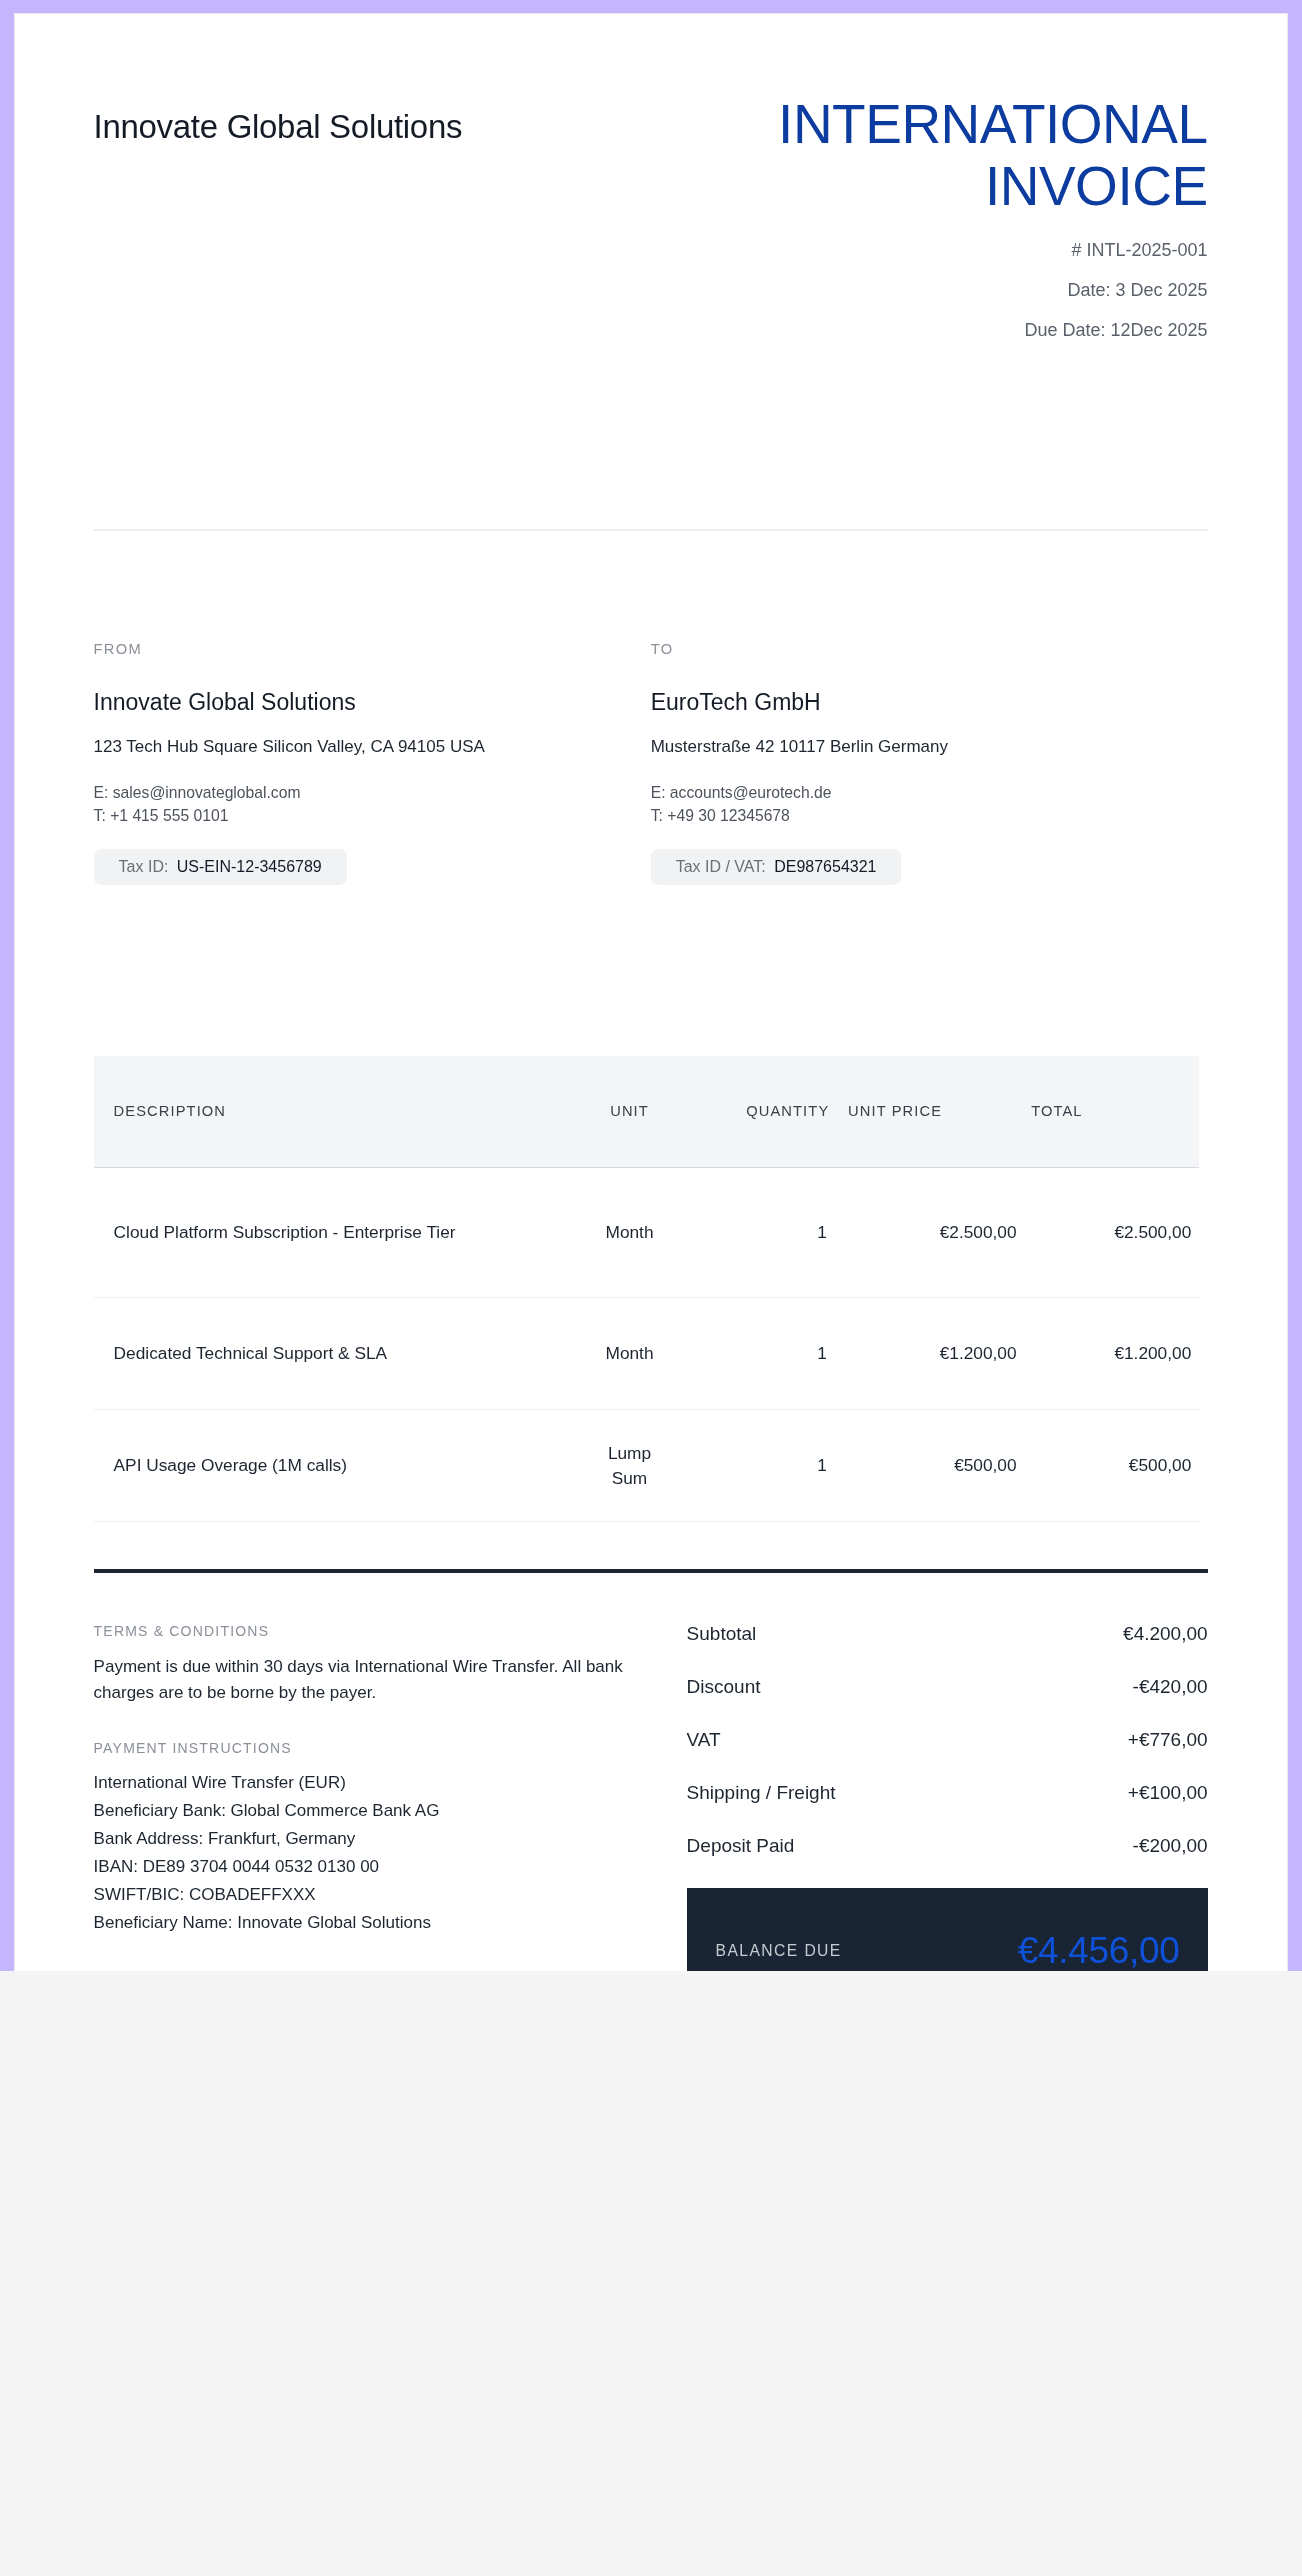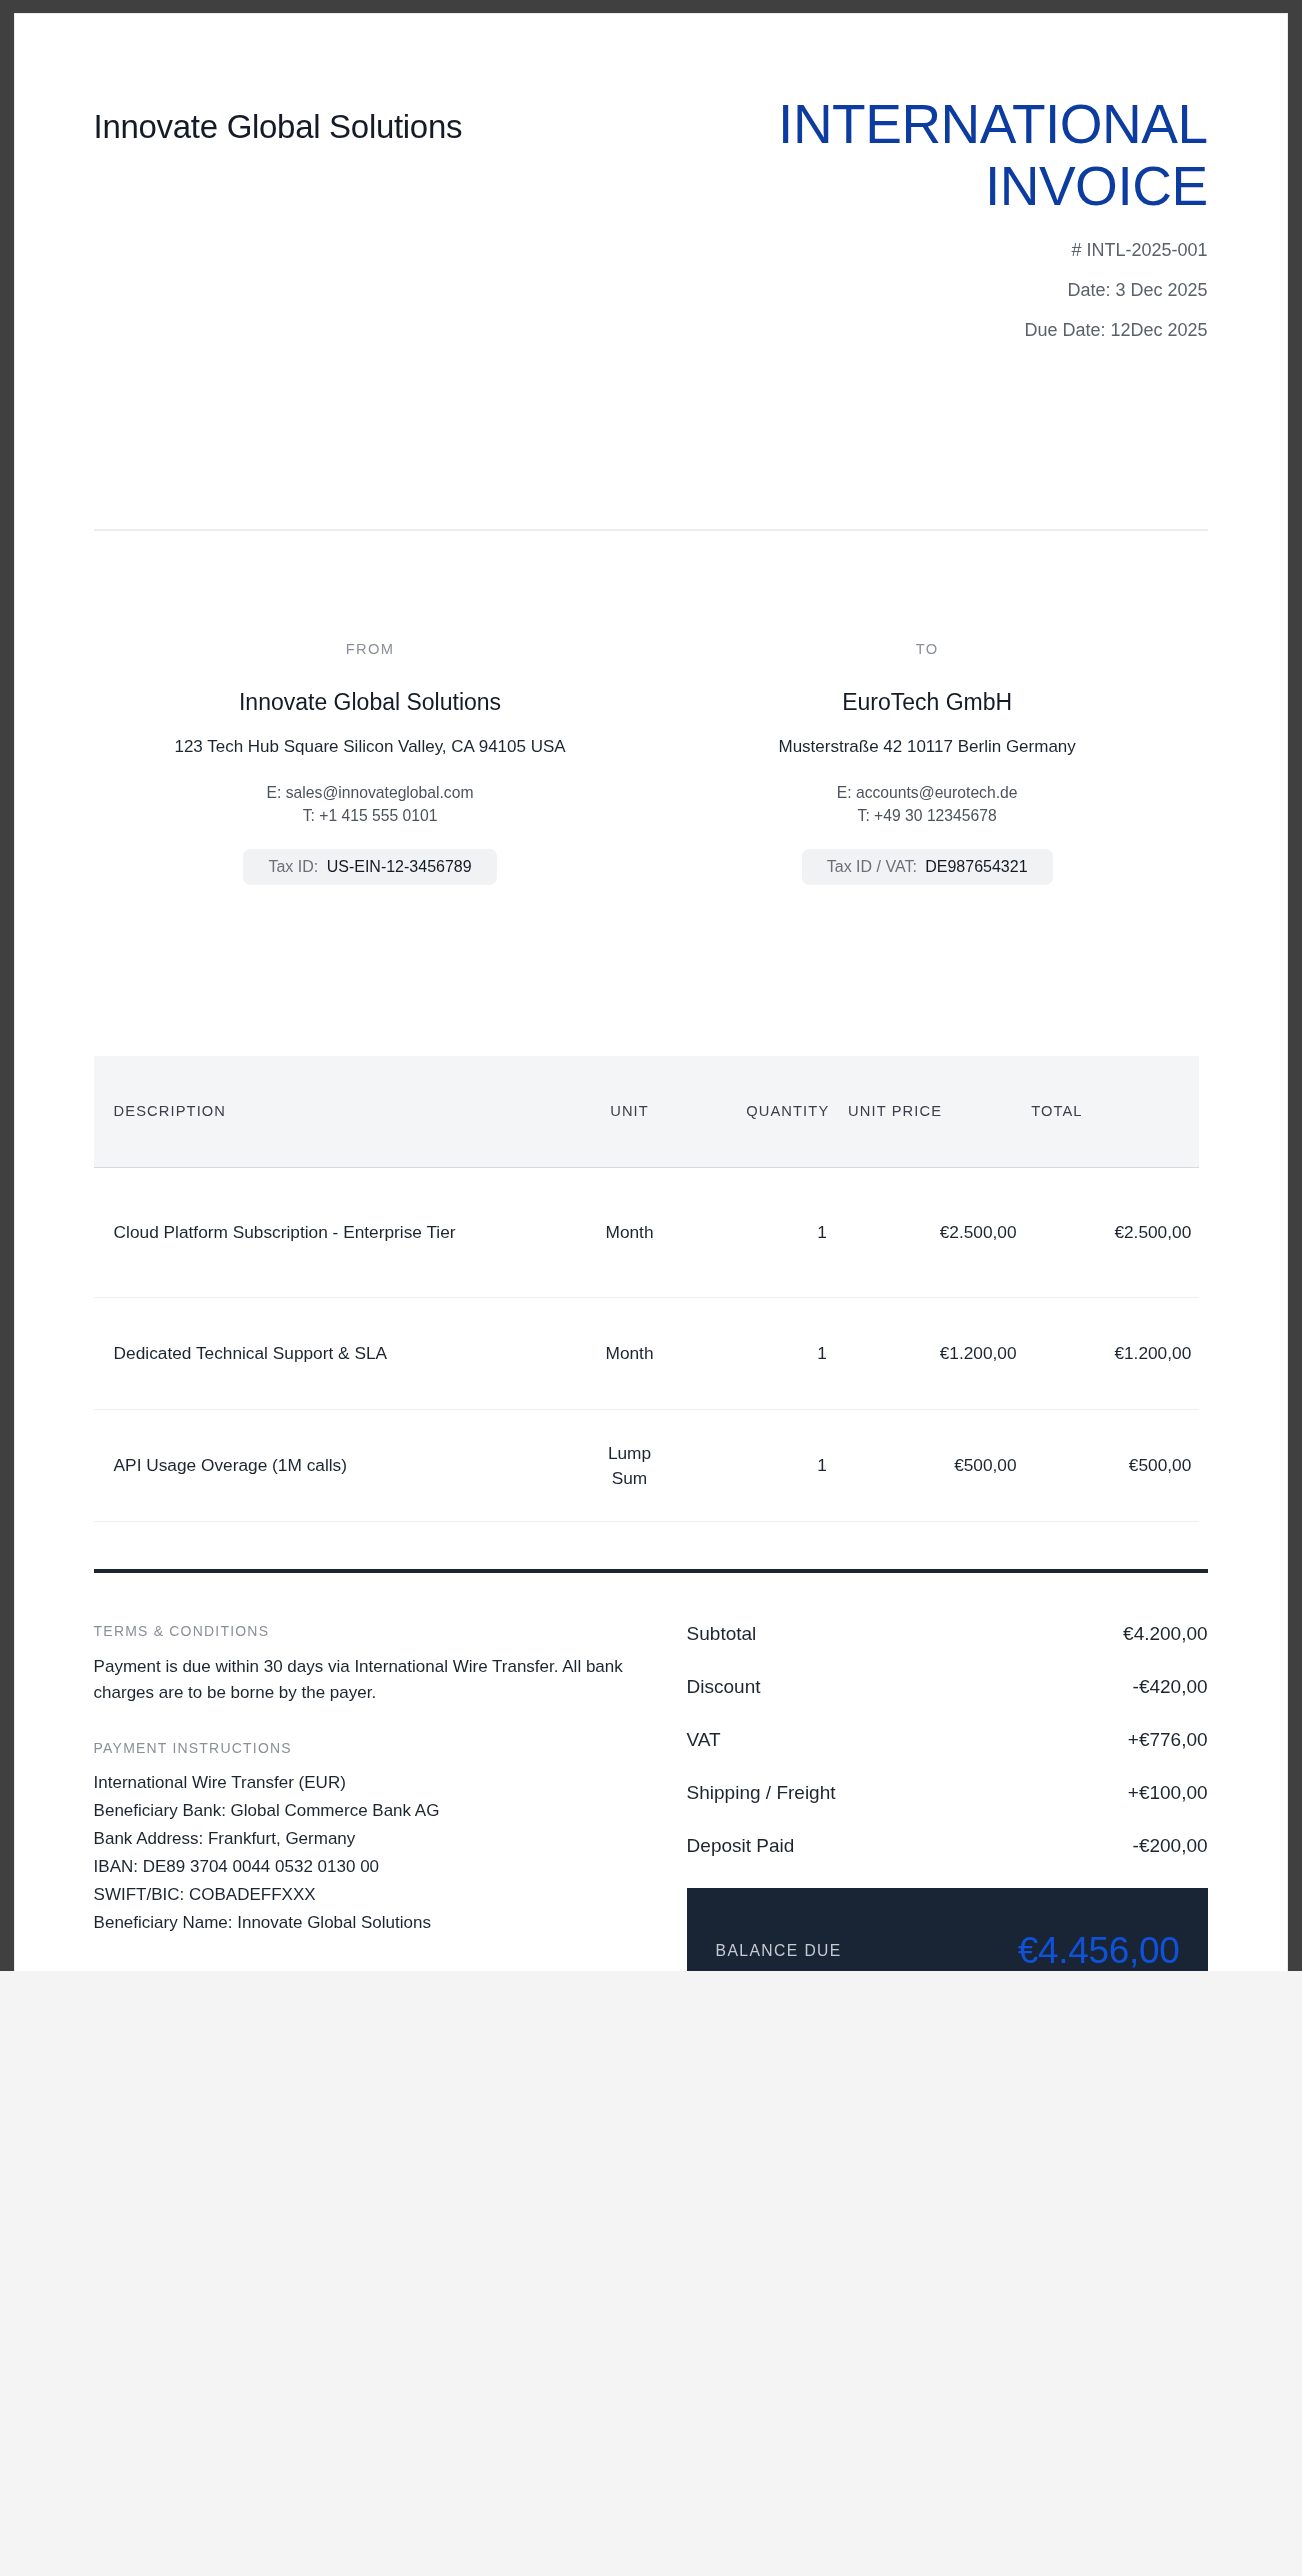--- a/index.html
+++ b/index.html
@@ -6,21 +6,21 @@
     margin: 0;
     padding: 0;
     background: #f4f4f5;
     font-family: "Liberation Sans", sans-serif;
     -webkit-font-smoothing: antialiased;
   }
   #page {
     position: relative;
     width: 1302px;
     height: 1971px;
-    background: #404040;
+    background: #c4b5fd;
     overflow: hidden;
   }
   .sheet {
     position: absolute;
     left: 13.6px;
     top: 13px;
     width: 1274px;
     height: 2550px;
     background: #ffffff;
     border: 1px solid #e9eaec;
@@ -89,21 +89,20 @@
     height: 3.7px;
     background: #1d2630;
   }
 
   
   .parties {
     position: absolute;
     left: 0; right: 4px;
     top: 627px;
     display: flex;
-    text-align: center;
   }
   .party { width: 50%; }
   .party.to { padding-left: 4.2px; }
   .eyebrow {
     font-size: 14.7px;
     letter-spacing: 1.3px;
     color: #8a8f98;
     text-transform: uppercase;
     margin-bottom: 31.5px;
   }

